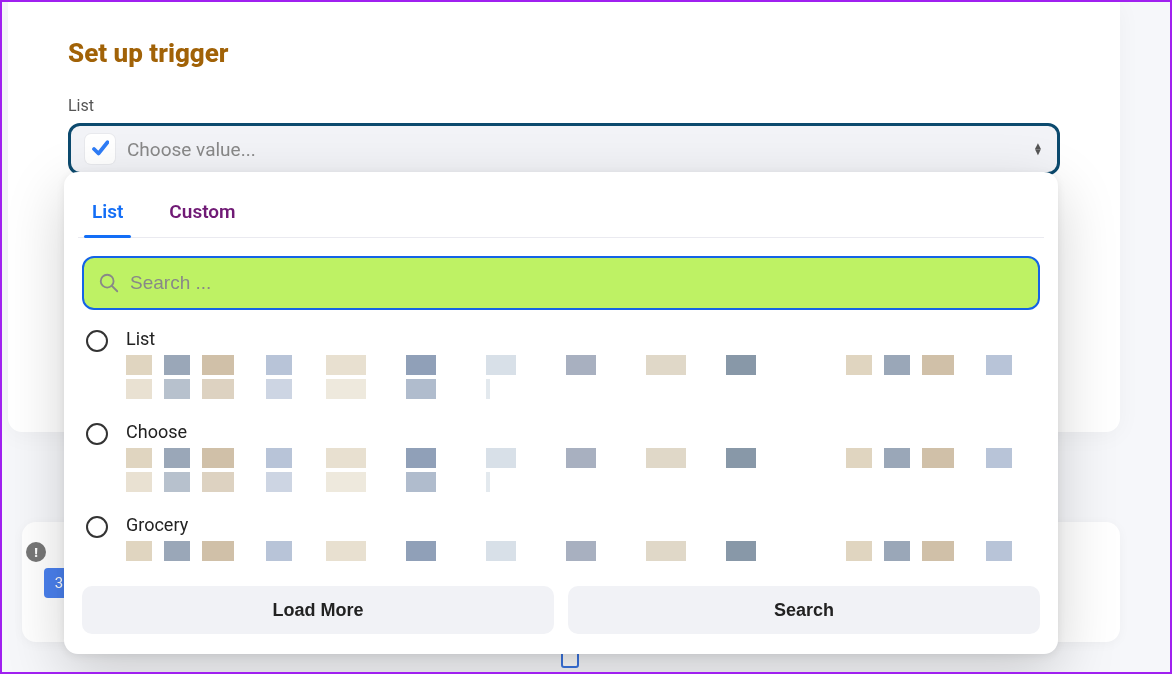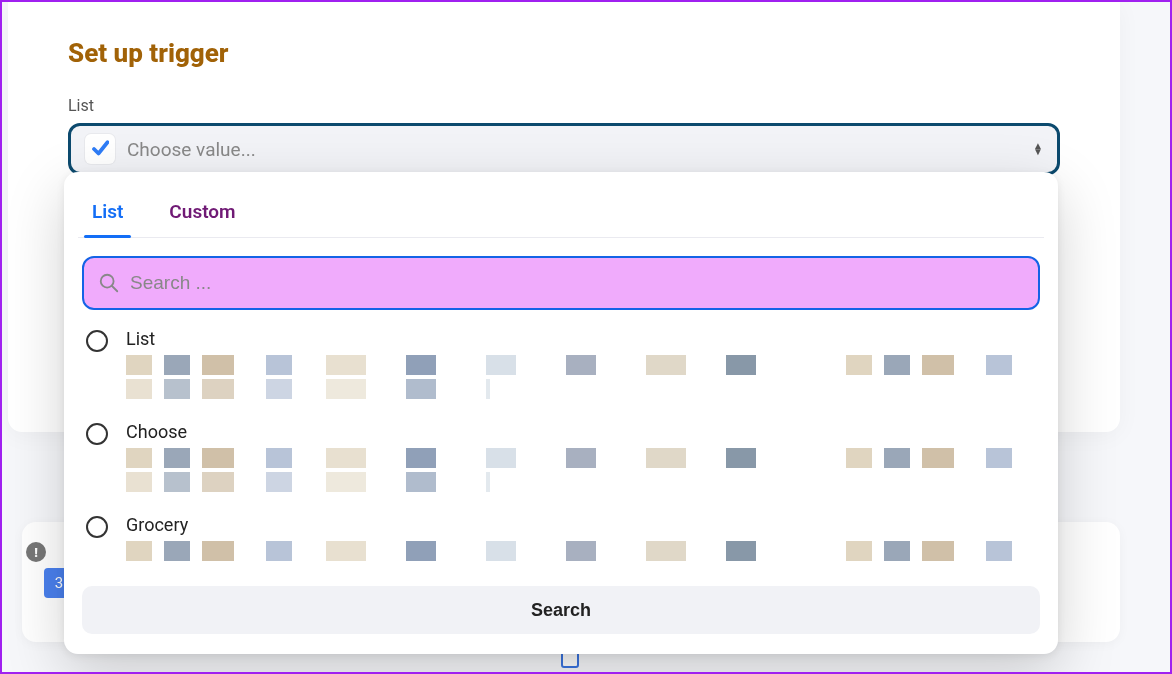--- a/index.html
+++ b/index.html
@@ -101,21 +101,21 @@
       left: -4px; right: -4px; bottom: -1px;
       height: 3px;
       background: #136ef6;
       border-radius: 2px;
     }
     .search-wrap {
       display: flex;
       align-items: center;
       border: 2px solid #1463e6;
       border-radius: 12px;
-      background: #f0abfc;
+      background: #bef264;
       padding: 0 14px;
       height: 54px;
       margin: 0 4px;
     }
     .search-wrap svg { flex-shrink: 0; margin-right: 10px; }
     .search-input {
       flex: 1;
       border: none;
       outline: none;
       background: transparent;
@@ -285,15 +285,16 @@
     </div>
     <div class="option-row">
       <div class="radio"></div>
       <div class="opt-content">
         <div class="opt-title">Grocery</div>
         <div class="blur-line"></div>
       </div>
     </div>
   </div>
   <div class="actions">
+    <button class="action-btn">Load More</button>
     <button class="action-btn">Search</button>
   </div>
 </div>
 
 </body></html>

